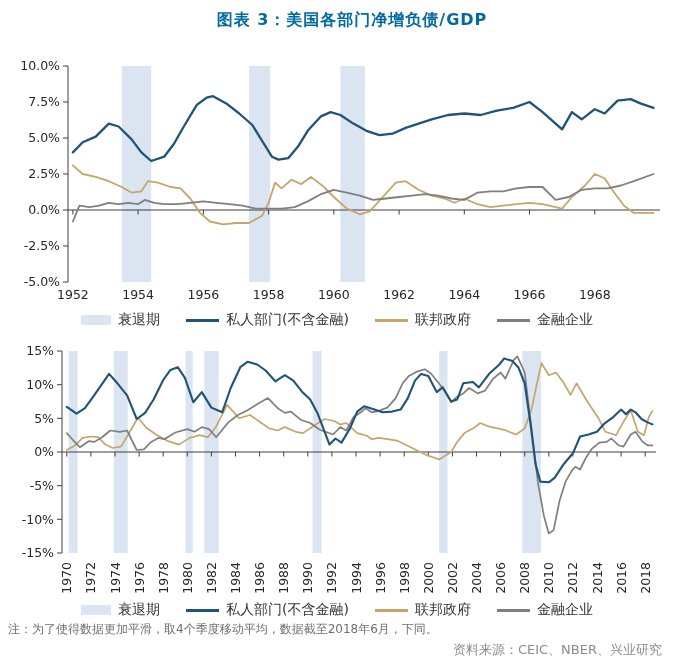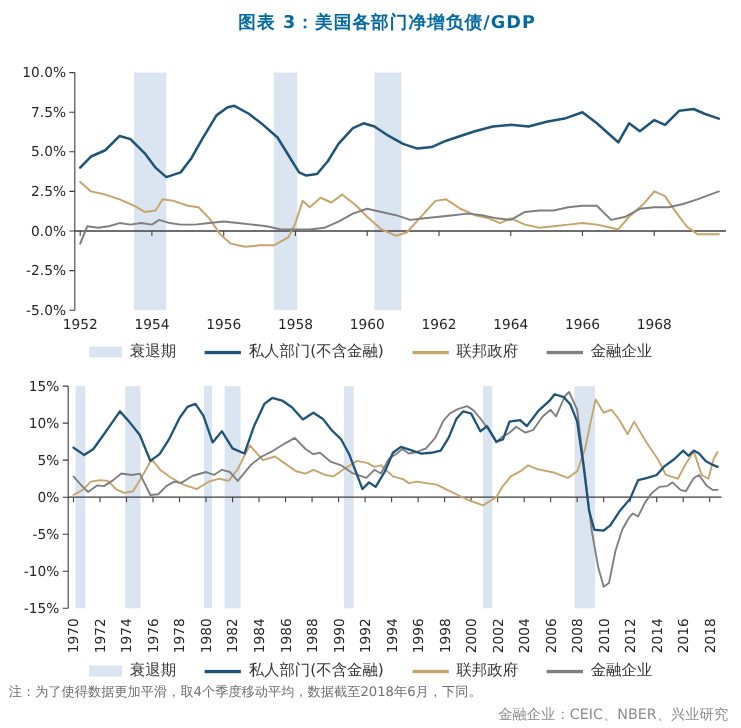--- a/index.html
+++ b/index.html
@@ -181,14 +181,14 @@
         <span class="marker-line" style="background: rgb(198, 164, 106);"></span>
         <span>联邦政府</span>
       </span>
       <span class="legend-item">
         <span class="marker-line" style="background: rgb(127, 127, 127);"></span>
         <span>金融企业</span>
       </span>
     </div>
 
   <div class="note">注：为了使得数据更加平滑，取4个季度移动平均，数据截至2018年6月，下同。</div>
-  <div class="source">金融企业：CEIC、NBER、兴业研究</div>
+  <div class="source">资料来源：CEIC、NBER、兴业研究</div>
 </div>
 
 </body></html>

